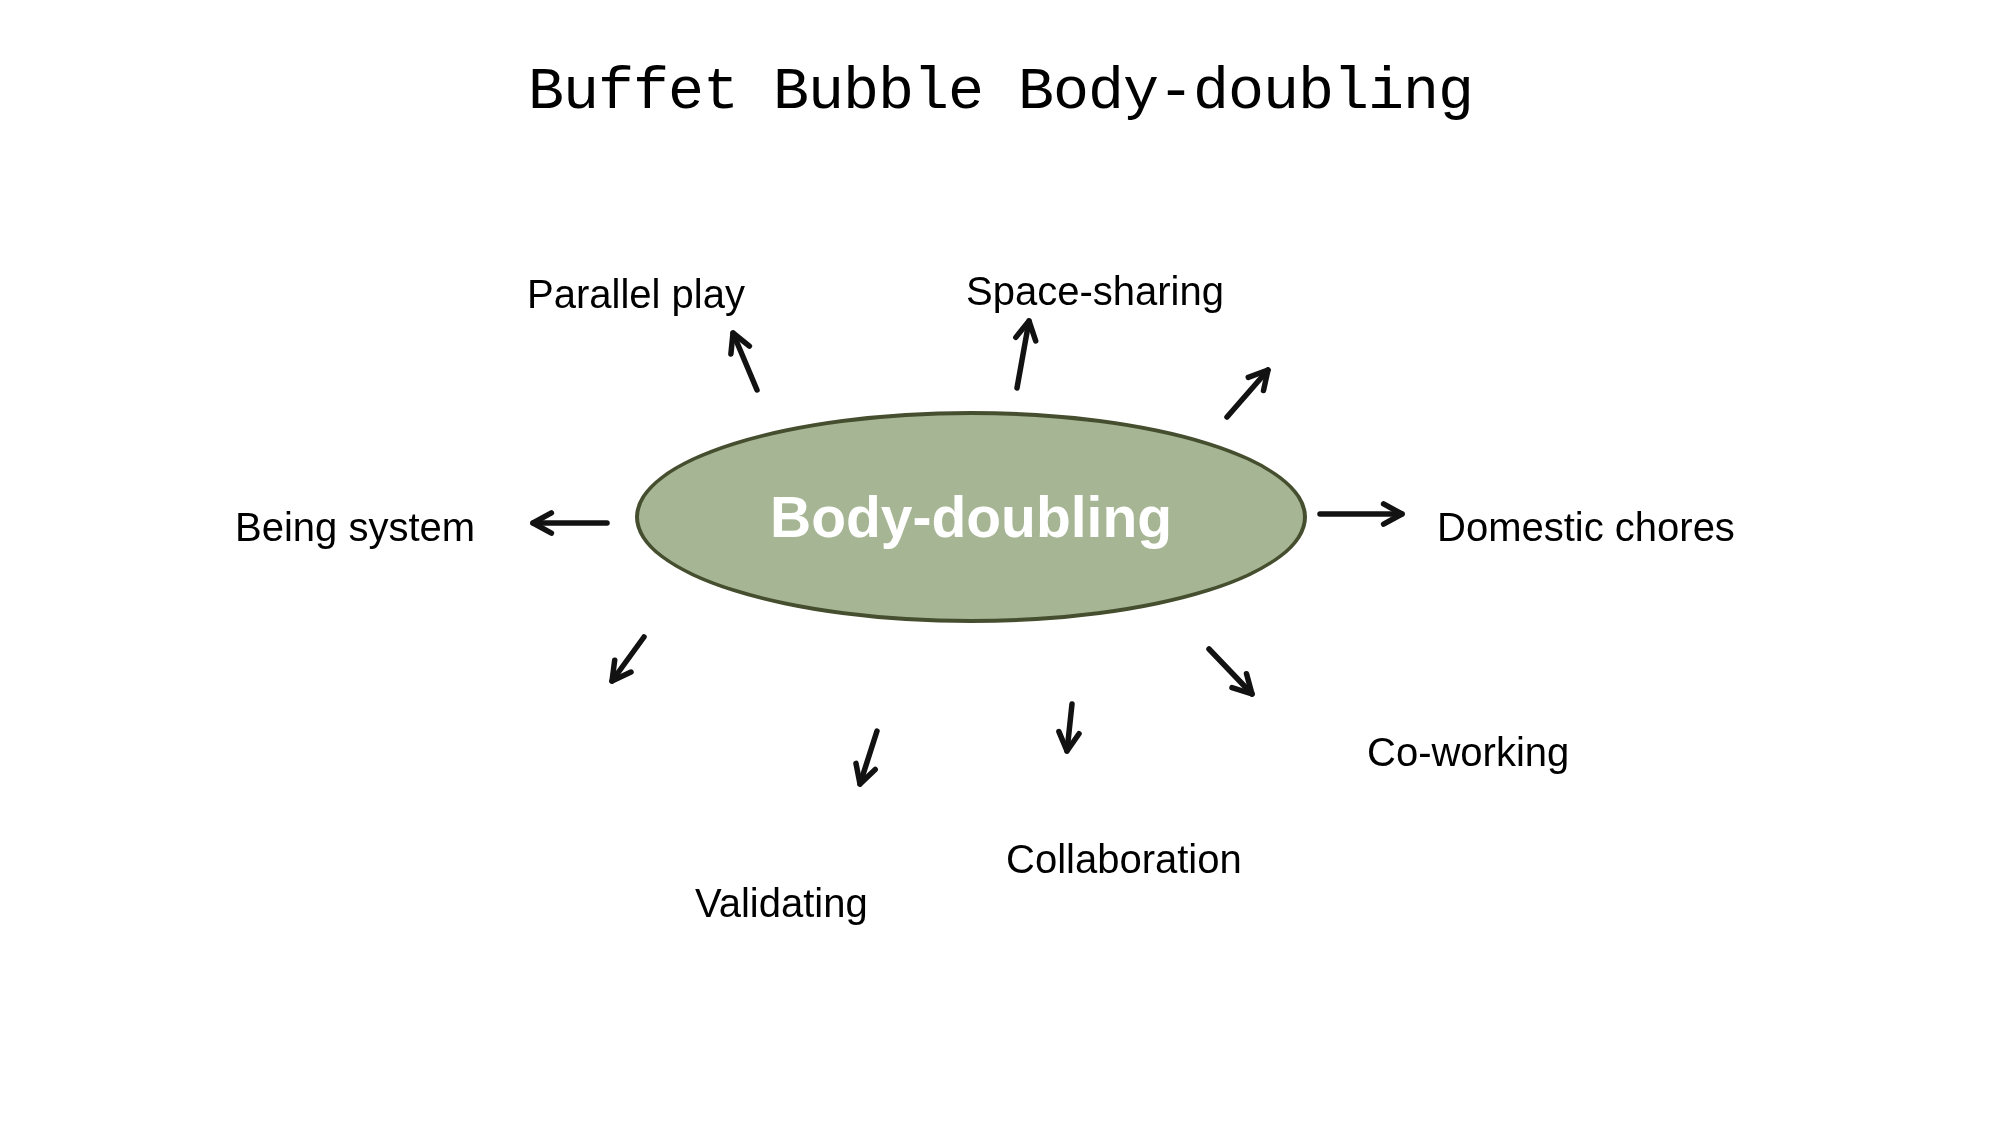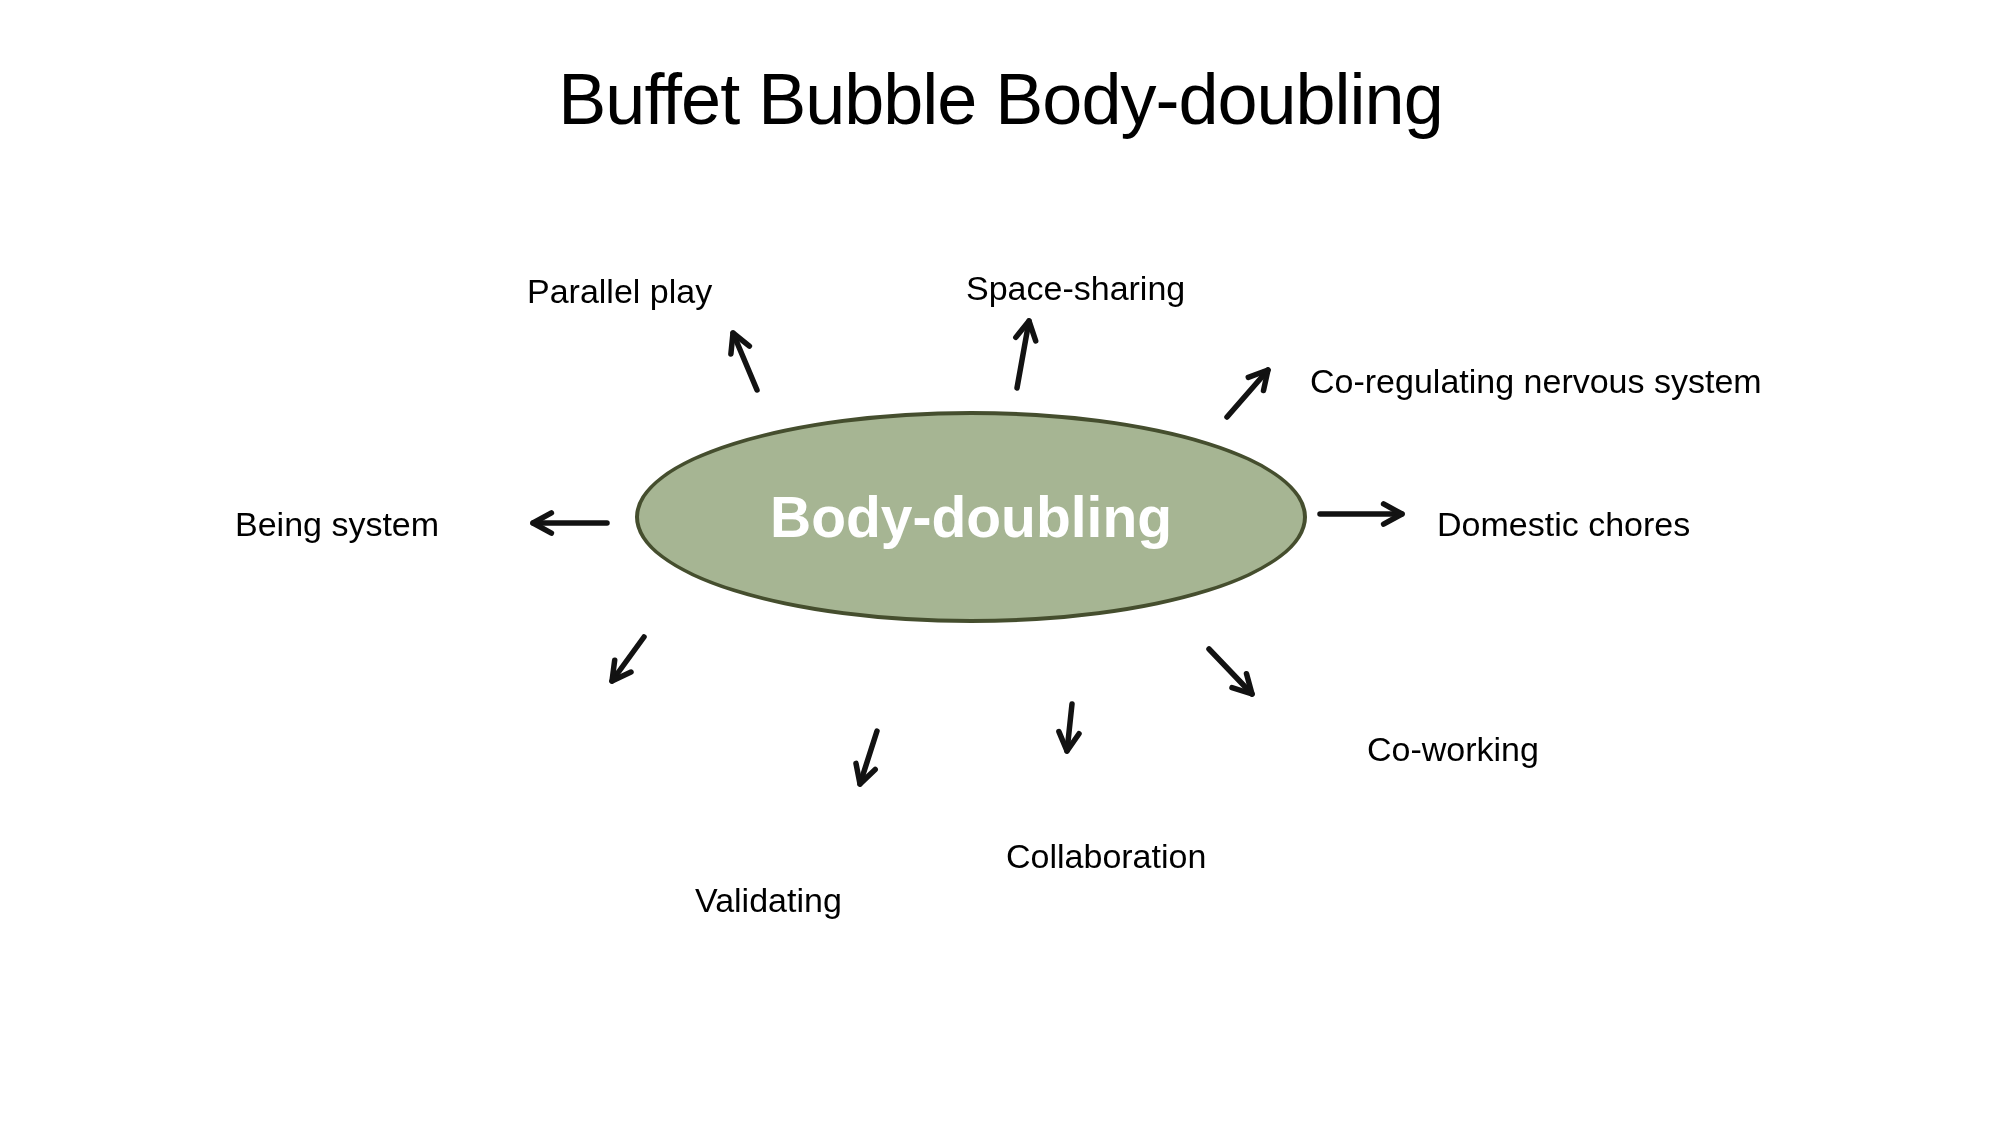--- a/index.html
+++ b/index.html
@@ -20,24 +20,25 @@
     overflow: hidden;
     font-family: "Liberation Sans", sans-serif;
     color: var(--label-text);
   }
   .title {
     position: absolute;
     top: 58px;
     left: 0;
     right: 0;
     text-align: center;
-    font-size: 72px;
+    font-size: 60px;
     font-weight: normal;
     letter-spacing: -1px;
     color: var(--label-text);
+    font-family: Liberation Mono, monospace;
   }
   .arrows-layer {
     position: absolute;
     inset: 0;
     width: 100%;
     height: 100%;
   }
   .arrows-layer line,
   .arrows-layer polyline {
     stroke: var(--arrow);
@@ -60,21 +61,21 @@
     justify-content: center;
     font-weight: bold;
   }
   .center-ellipse .center-label {
     font-size: 57px;
     color: var(--center-text);
     white-space: nowrap;
   }
   .spoke-label {
     position: absolute;
-    font-size: 34px;
+    font-size: 40px;
     white-space: nowrap;
     color: var(--label-text);
   }
   .pos-parallel-play            { left: 527px;  top: 272px; }
   .pos-space-sharing            { left: 966px;  top: 269px; }
   .pos-co-regulating            { left: 1310px; top: 362px; }
   .pos-domestic-chores          { left: 1437px; top: 505px; }
   .pos-co-working               { left: 1367px; top: 730px; }
   .pos-collaboration            { left: 1006px; top: 837px; }
   .pos-validating               { left: 695px;  top: 881px; }
@@ -128,21 +129,20 @@
   </svg>
 
   <div class="center-ellipse">
     <span class="center-label">Body-doubling</span>
   </div>
 
   <div class="spoke-label pos-parallel-play">Parallel play</div>
 
   <div class="spoke-label pos-space-sharing">Space-sharing</div>
 
-  <div class="spoke-label pos-co-regulating">Co-regulating nervous system</div>
 
   <div class="spoke-label pos-domestic-chores">Domestic chores</div>
 
   <div class="spoke-label pos-co-working">Co-working</div>
 
   <div class="spoke-label pos-collaboration">Collaboration</div>
 
   <div class="spoke-label pos-validating">Validating</div>
 
 

